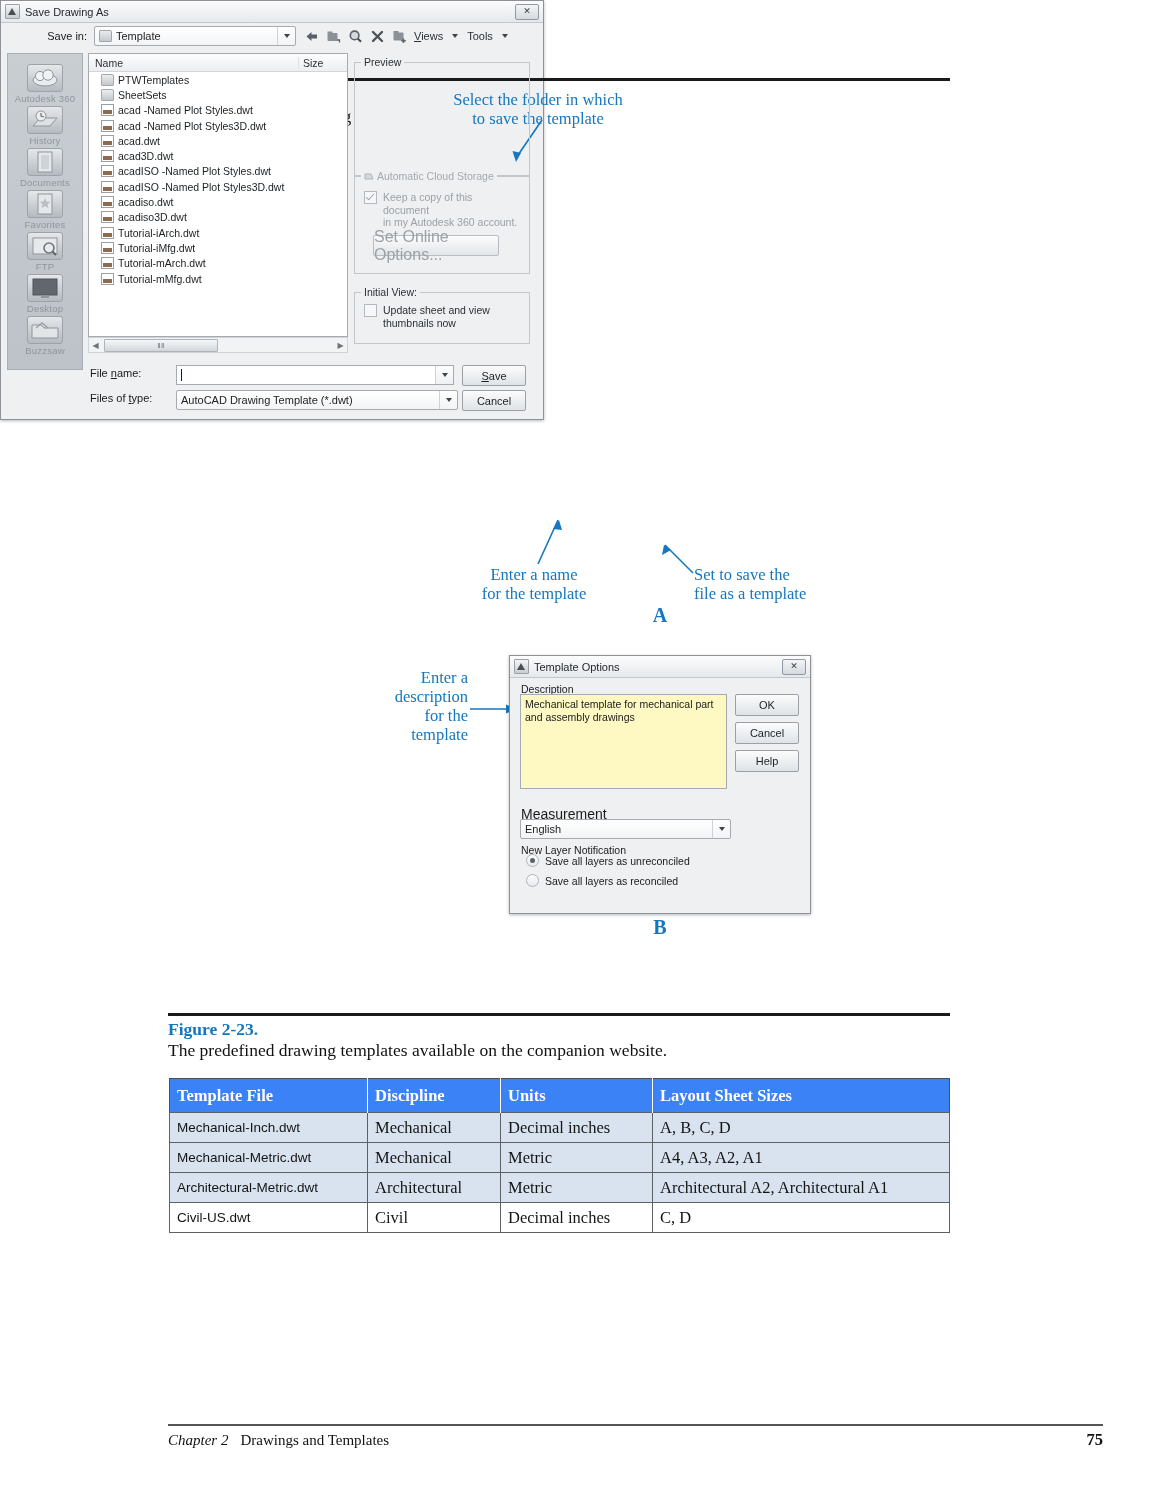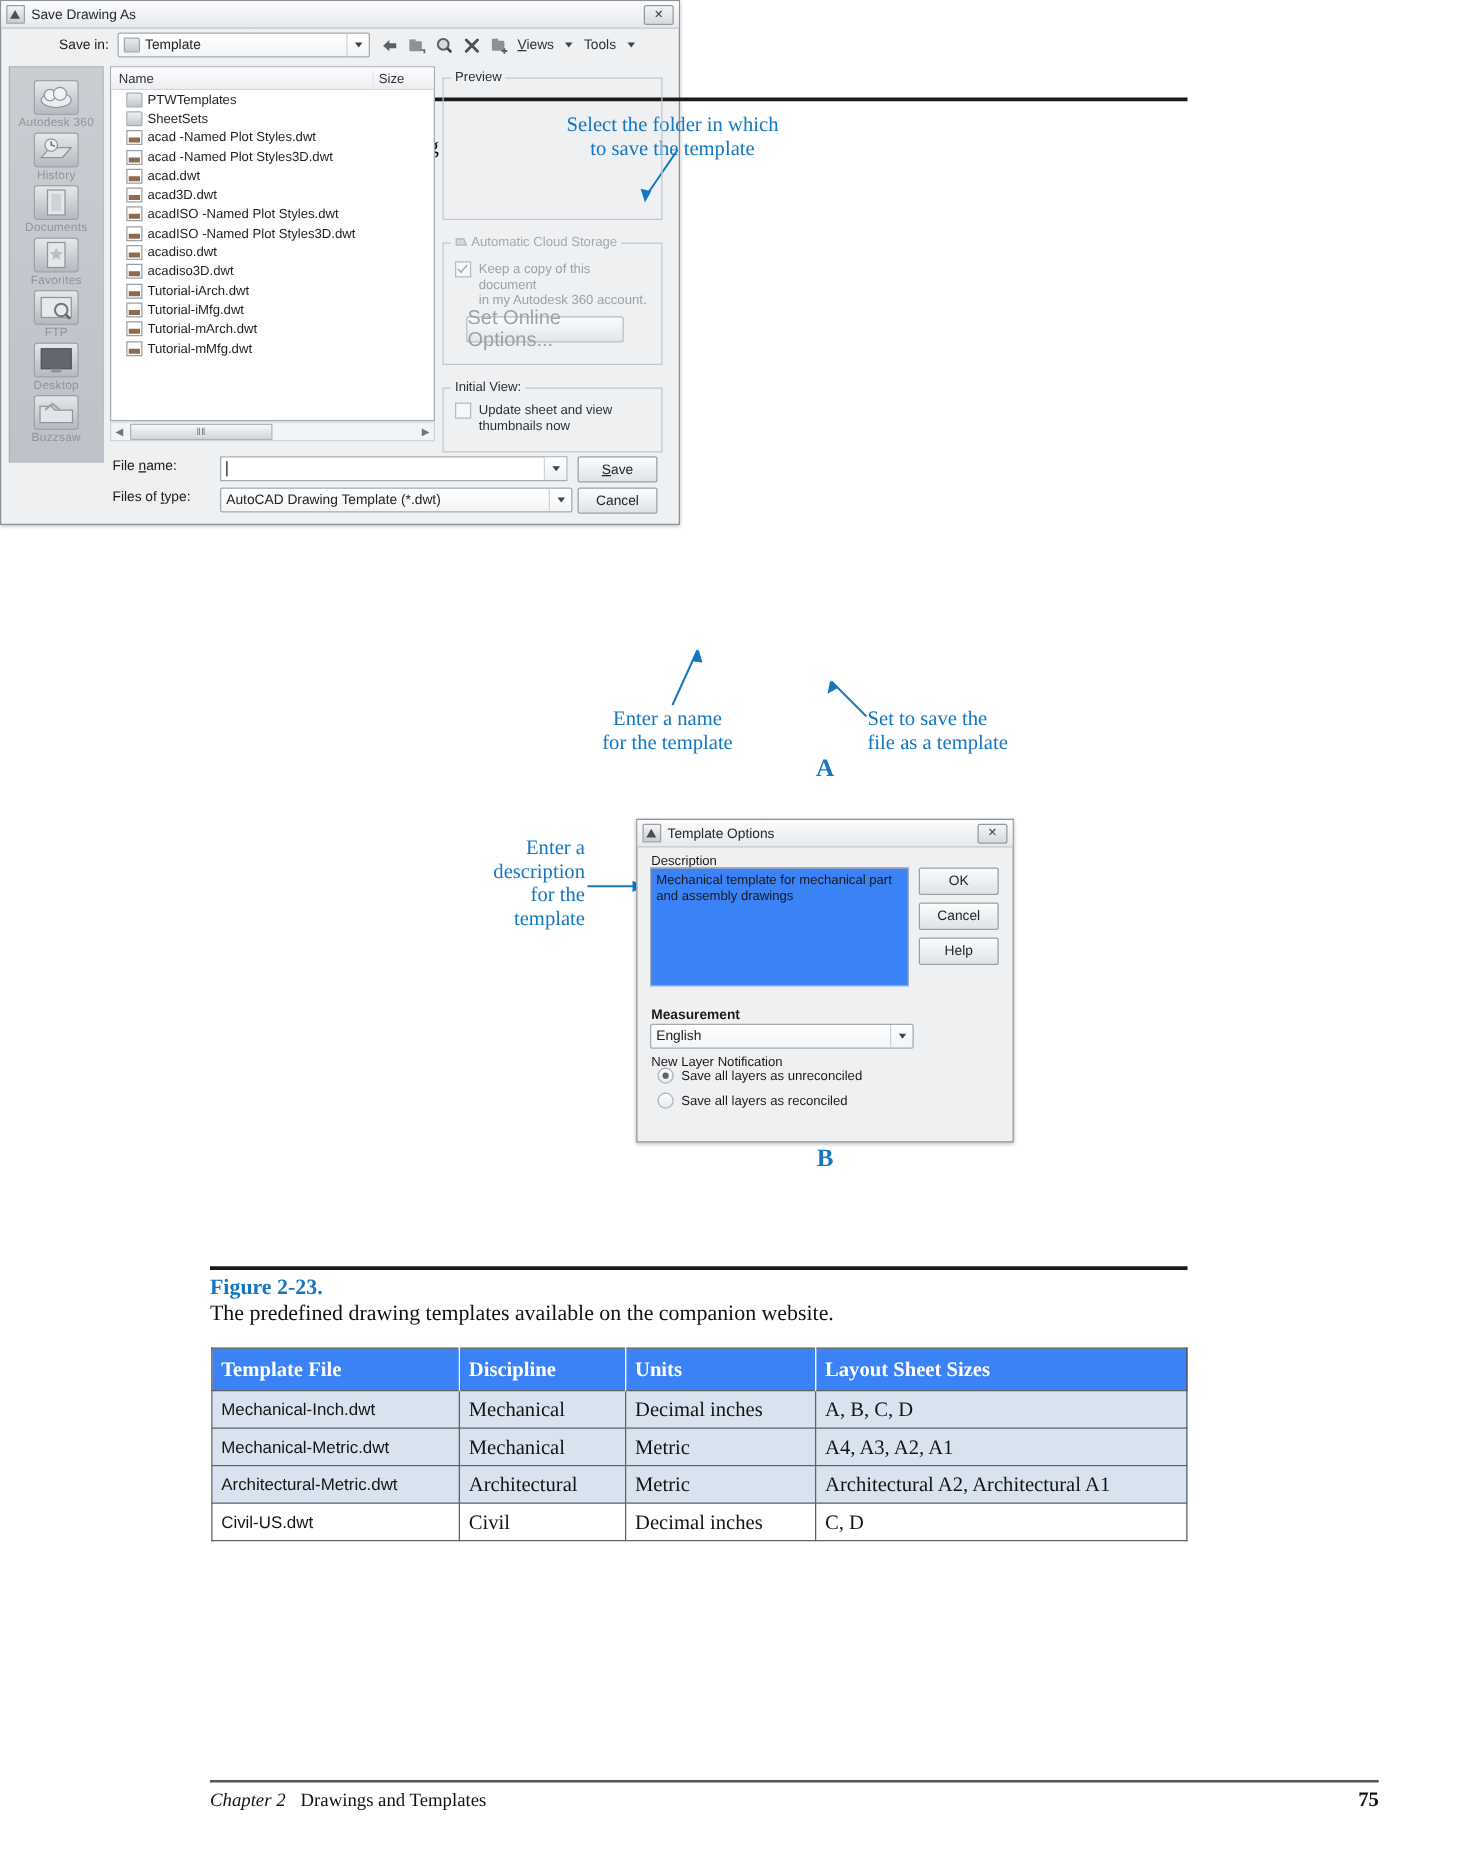--- a/index.html
+++ b/index.html
@@ -178,21 +178,21 @@
 
   
   #rightcol { position:absolute; left:354px; top:53px; width:176px; }
   .grpbox { border:1px solid #c2c7cc; position:relative; }
   .grplbl {
     position:absolute; top:-7px; left:6px; background:#eef0f2;
     padding:0 3px; font-size:10.5px; color:#2b3035;
   }
   .grplbl.dim { color:#a3a9af; }
   #prevBox { height:112px; margin-top:9px; }
-  #cloudBox { height:96px; margin-top:18px; }
+  #cloudBox { height:96px; }
   #initBox  { height:50px; margin-top:18px; }
   .chk {
     width:11px;height:11px;border:1px solid #b3b9bf;background:#f6f7f8;
     display:inline-block;vertical-align:top;margin-right:6px;flex:0 0 auto;
     position:relative;
   }
   .chk.checked::after{
     content:"";position:absolute;left:3px;top:0px;width:3px;height:7px;
     border:solid #9aa1a8;border-width:0 1.6px 1.6px 0;transform:rotate(42deg);
   }
@@ -235,21 +235,21 @@
     background:#eef0f2; border:1px solid #8d9299;
     box-shadow:0 1px 3px rgba(0,0,0,.28);
     font-family:"Liberation Sans", sans-serif; font-size:10.5px; color:#1a1a1a;
   }
   #tmplDlg .titlebar{
     height:21px;background:linear-gradient(#fcfcfd,#e6e9ec);
     border-bottom:1px solid #c3c7cc;display:flex;align-items:center;padding:0 4px;
   }
   #descBox {
     position:absolute; left:10px; top:38px; width:205px; height:93px;
-    background:#3b82f6; border:1px solid #a6abb1;
+    background:#fef9c3; border:1px solid #a6abb1;
   }
   #descBox .dtxt{
     padding:3px 4px; font-size:10.5px; line-height:12.6px; color:#1a1a1a;
   }
   #measCombo{ position:absolute; left:10px; top:163px; width:205px; height:18px; }
   #nlnBox{ position:absolute; left:10px; top:196px; width:205px; height:50px; }
   .radio{
     width:11px;height:11px;border-radius:50%;
     border:1px solid #aeb4ba;background:linear-gradient(#fdfdfd,#e7eaed);
     display:inline-block;margin-right:6px;position:relative;flex:0 0 auto;
@@ -603,21 +603,21 @@
       <span class="app-ico"></span>
       <span class="title-text">Template Options</span>
       <span class="winclose">✕</span>
     </div>
 
     <span class="abs" style="left:11px;top:27px;font-size:10.5px;">Description</span>
     <div id="descBox">
       <div class="dtxt">Mechanical template for mechanical part and assembly drawings</div>
     </div>
 
-    <span class="abs" style="left:11px;top:150px;font-size:11px;font-weight:bold;">Measurement</span>
+    <span class="abs" style="left:11px;top:150px;font-size:14px;">Measurement</span>
     <div class="combo" id="measCombo">
       <span class="cbtext">English</span>
       <span class="arrow">
           <span class="tri-down"></span>
         </span>
     </div>
 
     <span class="abs" style="left:11px;top:188px;font-size:10.5px;">New Layer Notification</span>
     <div id="nlnBox" style="border:none;">
       <div class="rrow" style="margin:2px 0 0 6px;">

